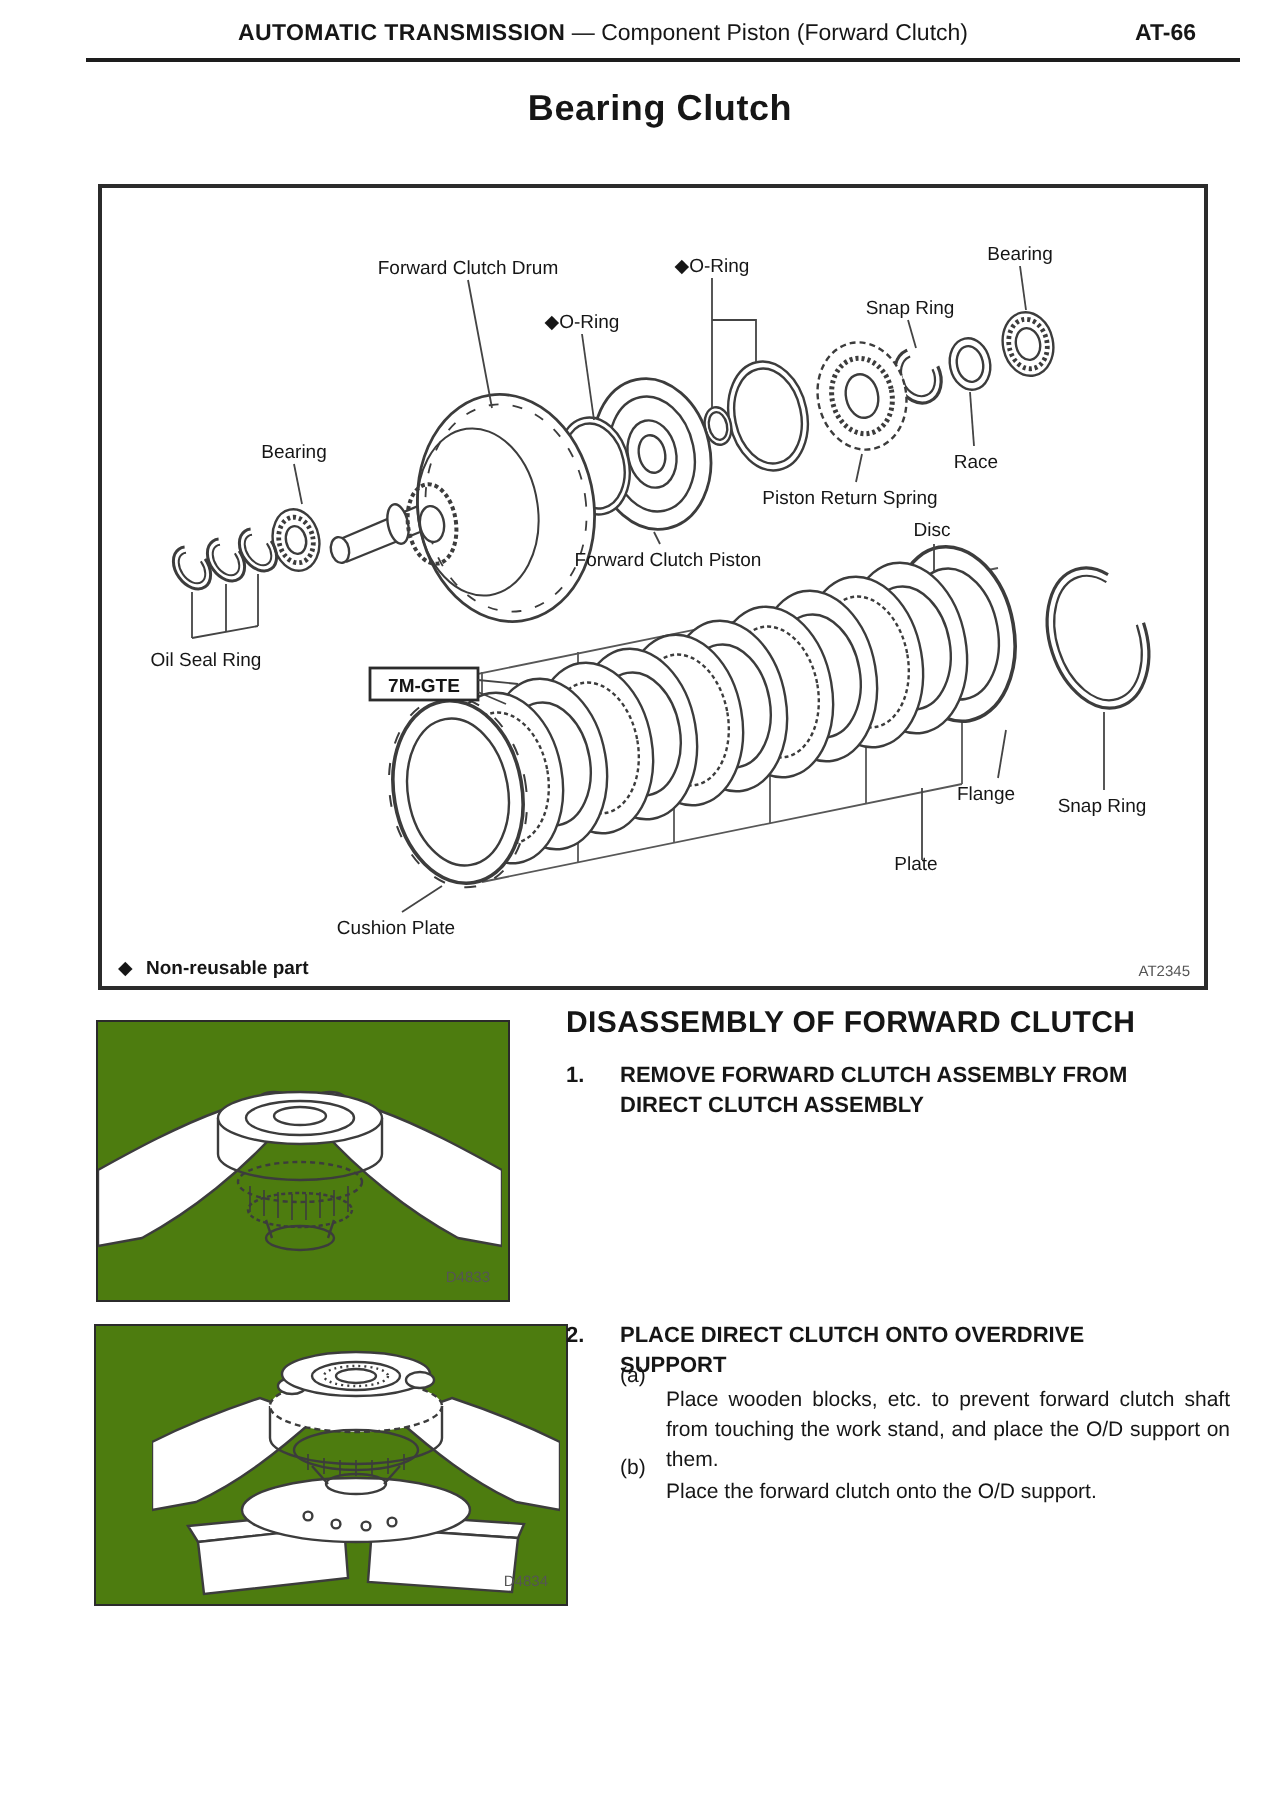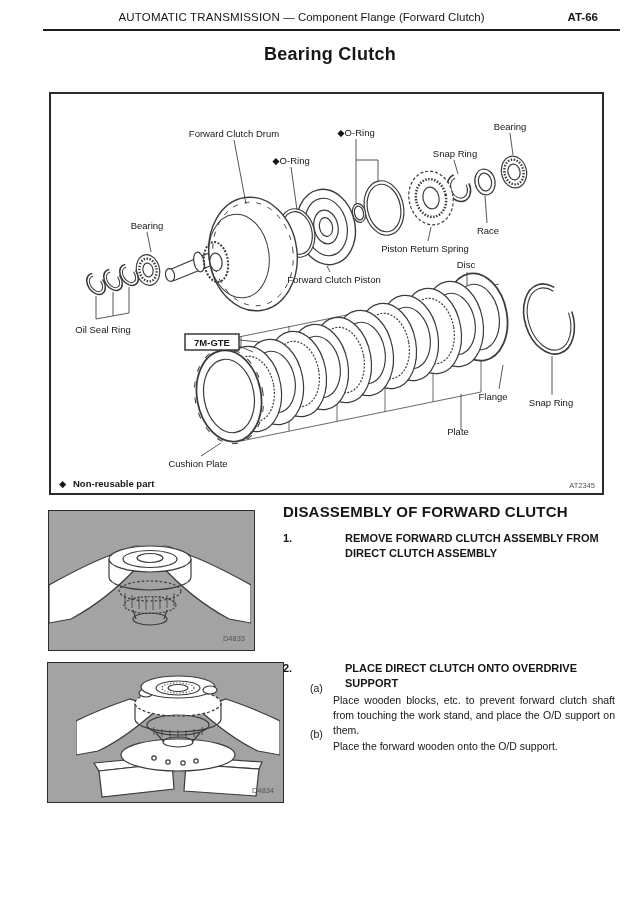--- a/index.html
+++ b/index.html
@@ -5,37 +5,37 @@
   html,body{margin:0;padding:0;background:#e8e8e8;}
   .page{
     position:relative;width:640px;height:904px;background:#ffffff;
     font-family:"Liberation Sans","DejaVu Sans",sans-serif;color:#161616;
     overflow:hidden;margin:0 auto;
   }
   .header{position:absolute;left:43px;top:10px;width:577px;height:19px;
     border-bottom:2.5px solid #1d1d1d;}
   .header-center{position:absolute;left:0;right:60px;top:1px;text-align:center;
     font-size:11.5px;white-space:nowrap;}
-  .hdr-bold{font-weight:normal;letter-spacing:0.2px;}
+  .hdr-bold{font-weight:bold;letter-spacing:0.2px;}
   .hdr-reg{font-weight:normal;}
   .page-number{position:absolute;right:22px;top:1px;font-size:11.5px;font-weight:bold;}
   .title{position:absolute;left:20px;top:44px;width:620px;margin:0;text-align:center;
     font-size:18px;font-weight:bold;letter-spacing:0.3px;}
   .subtitle{position:absolute;left:20px;top:73px;width:620px;margin:0;text-align:center;
     font-size:13.5px;font-weight:bold;letter-spacing:0.3px;}
   .components-box{position:absolute;left:49px;top:92px;width:551px;height:399px;
     border:2px solid #2b2b2b;background:#fff;}
-  .photo-box{position:absolute;background:#a3a3a3;border:1.5px solid #2b2b2b;}
+  .photo-box{position:absolute;background:#4d7c0f;border:1.5px solid #2b2b2b;}
   .photo1{left:48px;top:510px;width:205px;height:139px;}
   .photo2{left:47px;top:662px;width:207px;height:139px;padding-left:28px;}
   .disassembly-heading{position:absolute;left:283px;top:503px;font-size:15px;
     font-weight:bold;letter-spacing:0.2px;text-align:right;}
   .step{position:absolute;font-size:11px;font-weight:bold;line-height:14.5px;}
   .step .num{position:absolute;left:0;top:0;}
-  .step .stitle{position:absolute;left:27px;top:0;width:285px;margin-left:35px;}
+  .step .stitle{position:absolute;left:27px;top:0;width:285px;}
   .step1{left:283px;top:531px;width:320px;height:32px;}
   .step2{left:283px;top:661px;width:320px;height:16px;}
   .substep{position:absolute;font-size:10.5px;font-weight:normal;line-height:15px;}
   .substep .slabel{position:absolute;left:0;top:0;}
   .substep .stext{position:absolute;left:23px;top:12px;width:282px;text-align:justify;}
   .substep-a{left:310px;top:681px;width:310px;height:48px;}
   .substep-b{left:310px;top:727px;width:310px;height:16px;}
   svg{display:block;}
   svg text{font-family:"Liberation Sans","DejaVu Sans",sans-serif;font-size:9.5px;fill:#161616;}
   .fig-code{font-size:7.5px;fill:#555;}
@@ -44,21 +44,21 @@
   .lattice{stroke:#575757;stroke-width:0.9;fill:none;}
 </style>
 </head>
 <body>
 
 <div class="page">
 
   <div class="header">
     <div class="header-center">
       <span class="hdr-bold">AUTOMATIC TRANSMISSION</span>
-      <span class="hdr-reg">— Component Flange (Forward Clutch)</span>
+      <span class="hdr-reg">— Component Piston (Forward Clutch)</span>
     </div>
     <div class="page-number">AT-66</div>
   </div>
 
   <h1 class="title">Bearing Clutch</h1>
 
   <div class="components-box">
     <svg width="547" height="395" viewBox="0 0 547 395">
 
       <g class="lattice">
@@ -316,16 +316,16 @@
     <div class="stitle">PLACE DIRECT CLUTCH ONTO OVERDRIVE SUPPORT</div>
   </div>
 
   <div class="substep substep-a">
     <div class="slabel">(a)</div>
     <div class="stext">Place wooden blocks, etc. to prevent forward clutch shaft from touching the work stand, and place the O/D support on them.</div>
   </div>
 
   <div class="substep substep-b">
     <div class="slabel">(b)</div>
-    <div class="stext">Place the forward wooden onto the O/D support.</div>
+    <div class="stext">Place the forward clutch onto the O/D support.</div>
   </div>
 
 </div>
 
 </body></html>

